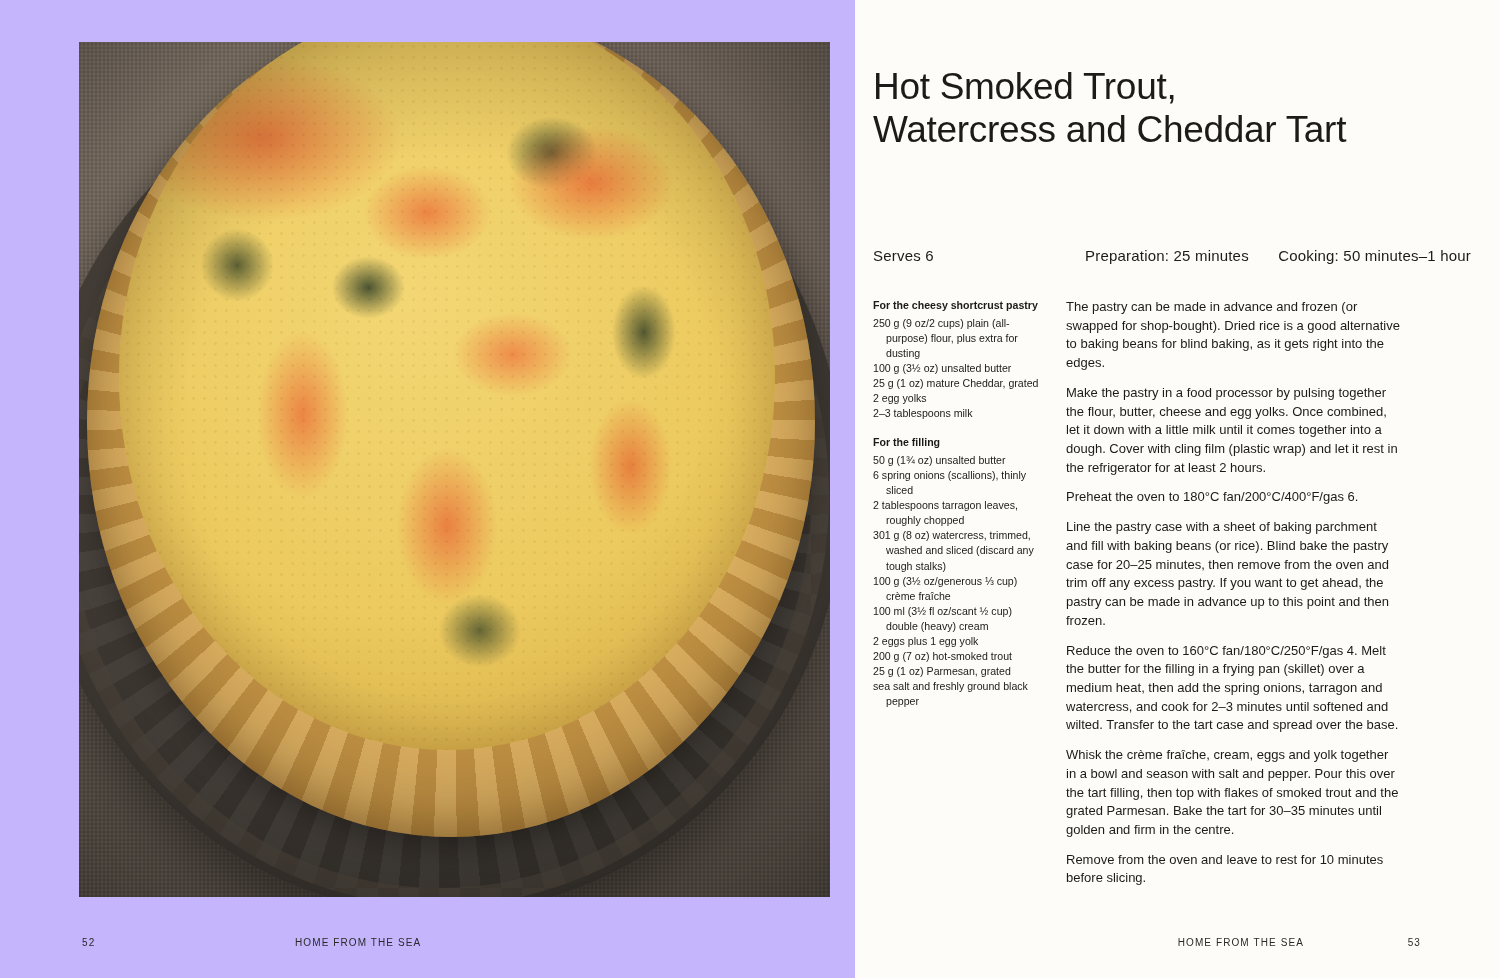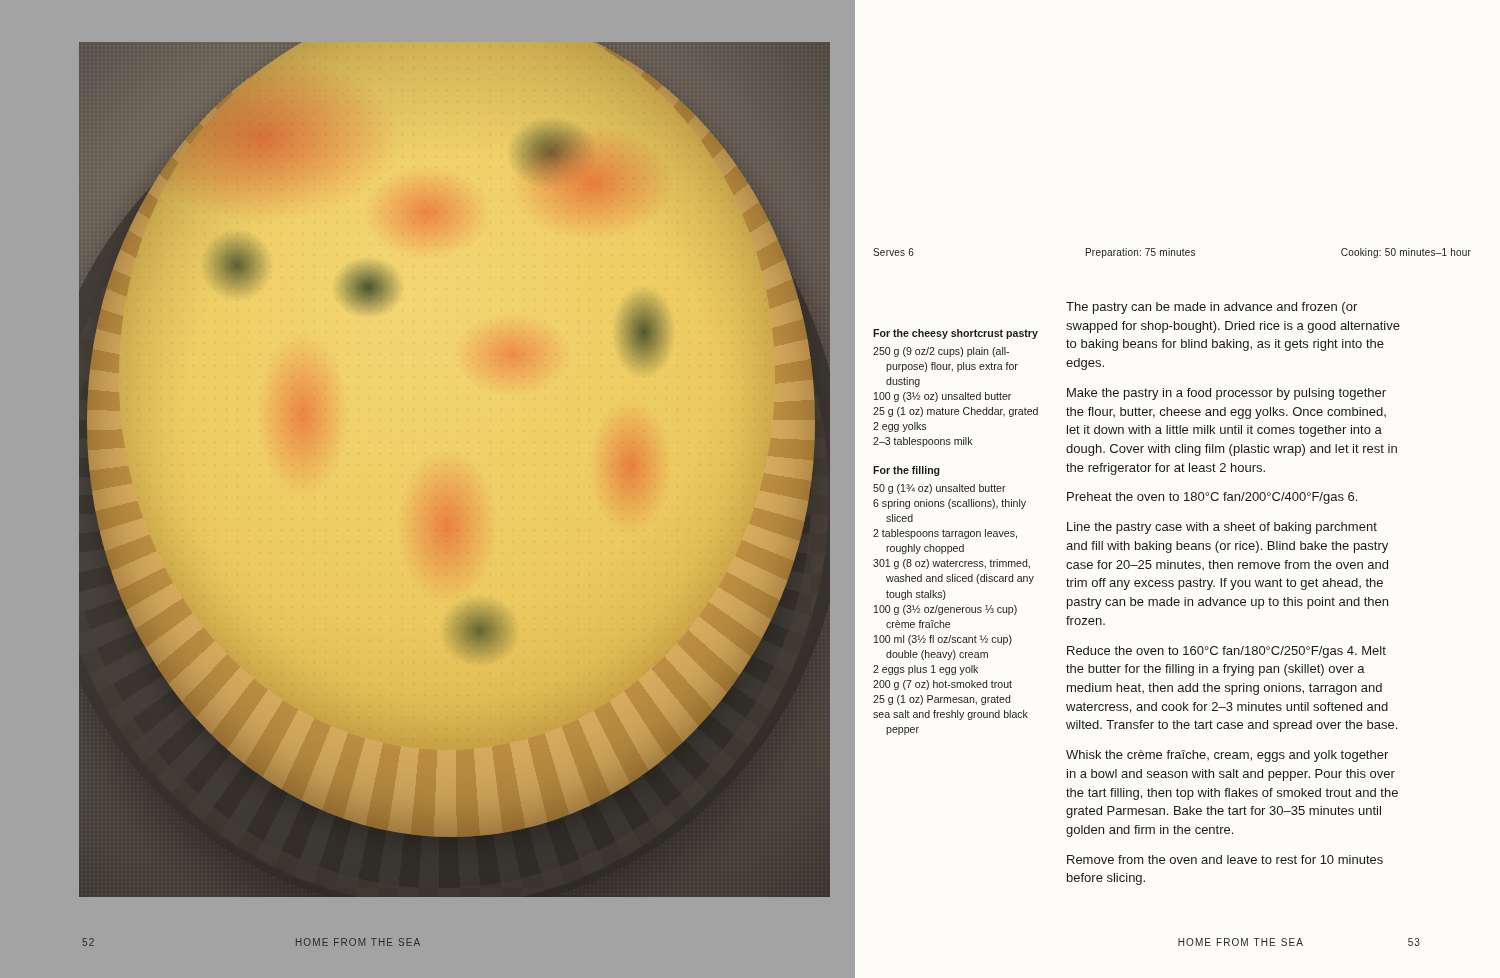--- a/index.html
+++ b/index.html
@@ -21,21 +21,21 @@
     background: #fdfcf8;
     display: flex;
   }
   .page {
     position: relative;
     height: 978px;
     box-sizing: border-box;
   }
   .page-left {
     width: 855px;
-    background: #a3a3a3;
+    background: #c4b5fd;
   }
   .page-right {
     width: 645px;
     background: #fdfcf8;
   }
 
   
   .photo-wrap {
     position: absolute;
     left: 79px;
@@ -144,42 +144,41 @@
     letter-spacing: -0.3px;
     font-weight: 400;
     color: #1b1b19;
   }
   .meta-row {
     position: absolute;
     left: 18px;
     top: 247px;
     width: 598px;
     display: flex;
-    font-size: 10px;
+    font-size: 15px;
     letter-spacing: 0.2px;
     color: #1b1b19;
   }
   .meta-serves { width: 212px; }
   .meta-prep { width: 190px; }
   .meta-cook { width: 196px; text-align: right; }
 
   .cols {
     position: absolute;
     left: 18px;
     top: 298px;
     width: 598px;
     display: flex;
     gap: 20px;
   }
   .col-ing {
     width: 173px;
     font-size: 10.6px;
     line-height: 1.42;
     color: #1b1b19;
-    margin-top: 28px;
   }
   .col-method {
     width: 335px;
     font-size: 13px;
     line-height: 1.44;
     color: #1b1b19;
   }
   .ing-head {
     font-weight: bold;
     margin-bottom: 3px;
@@ -231,24 +230,25 @@
         <div class="photo-vignette"></div>
       </div>
     </div>
 
     <div class="folio folio-num-left">52</div>
     <div class="folio folio-run-left">HOME FROM THE SEA</div>
   </div>
 
   <div class="page page-right">
 
+    <h1 class="recipe-title">Hot Smoked Trout, Watercress and Cheddar Tart</h1>
 
     <div class="meta-row">
       <div class="meta-serves">Serves 6</div>
-      <div class="meta-prep">Preparation: 75 minutes</div>
+      <div class="meta-prep">Preparation: 25 minutes</div>
       <div class="meta-cook">Cooking: 50 minutes–1 hour</div>
     </div>
 
     <div class="cols">
 
       <div class="col-ing">
 
         <div>
           <div class="ing-head">For the cheesy shortcrust pastry</div>
           <ul class="ing-list">

